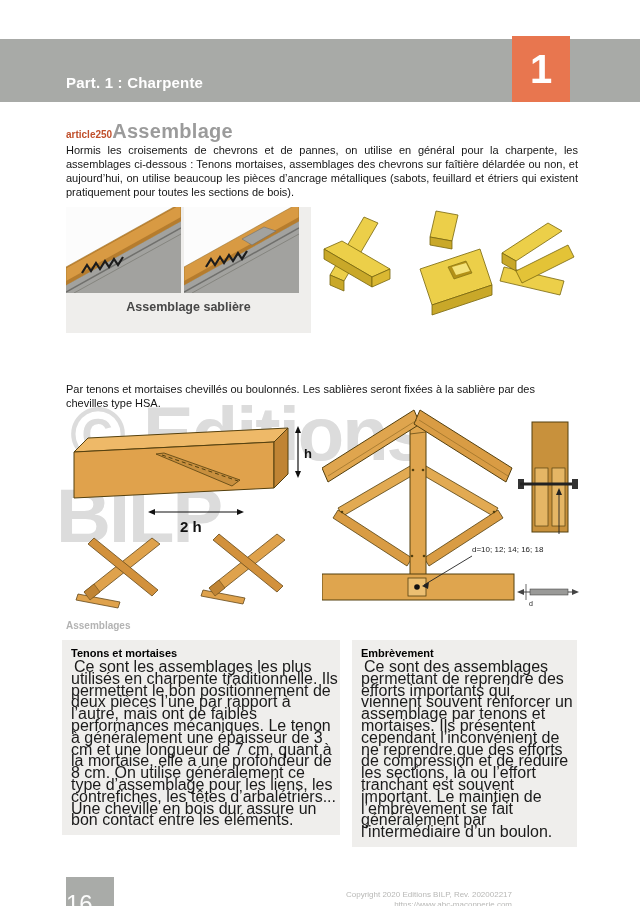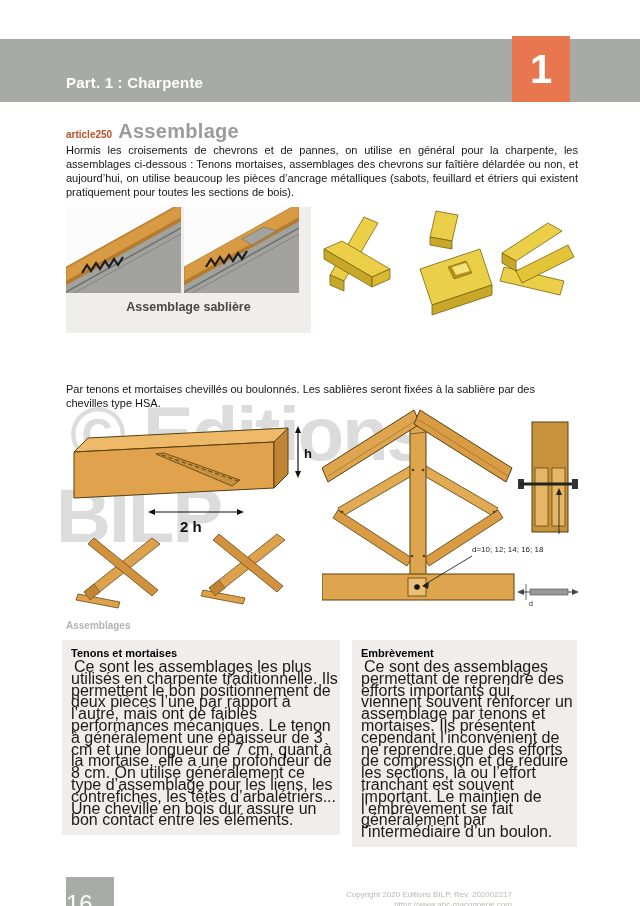--- a/index.html
+++ b/index.html
@@ -8,21 +8,21 @@
 
   .page { position:absolute; top:0; left:0; width:576px; height:906px; background:#fff;margin-top:32px; }
 
   
   .header-bar { position:absolute; top:7px; left:0; width:640px; height:63px; background:#a8aaa7; }
   .header-title { position:absolute; left:66px; bottom:11px; color:#ffffff; font-size:15px; font-weight:bold; letter-spacing:.2px; }
   .chapter-box { position:absolute; top:4px; left:512px; width:58px; height:66px; background:#e8764f; display:flex; align-items:center; justify-content:center; }
   .chapter-num { color:#ffffff; font-size:40px; font-weight:bold; line-height:1; }
 
   
-  .article-head { position:absolute; top:88px; left:66px; display:flex; align-items:baseline; gap:6px; }
+  .article-head { position:absolute; top:88px; left:66px; display:flex; align-items:baseline; gap:0; }
   .article-tag { color:#c04f2b; font-size:10px; font-weight:bold; }
   .article-title { color:#9b9b9b; font-size:20px; font-weight:bold; letter-spacing:.3px; }
 
   .intro { position:absolute; top:111px; left:66px; width:512px; font-size:11px; line-height:14px; color:#151515; text-align:justify; }
 
   
   .fig-sabliere { position:absolute; top:175px; left:66px; width:245px; height:126px; background:#efeeec; padding:0; }
   .fig-sabliere .panels { display:flex; gap:3px; }
   .fig-caption { text-align:center; font-size:12.5px; font-weight:bold; color:#474747; margin-top:7px; }
   .fig-joints { position:absolute; top:175px; left:320px; width:256px; height:126px; background:#ffffff; }

